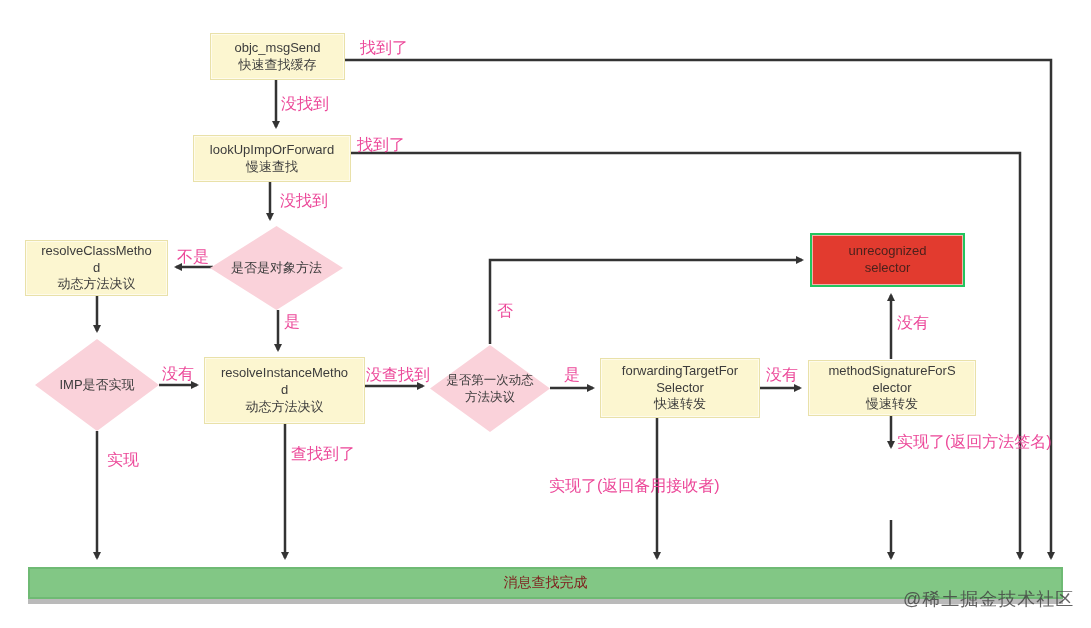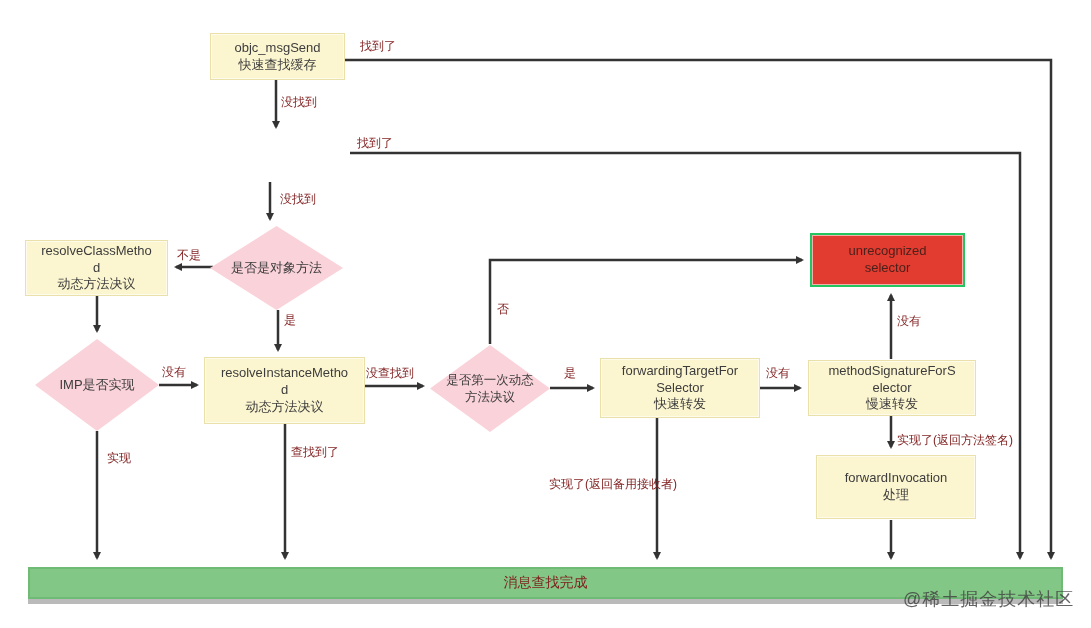--- a/index.html
+++ b/index.html
@@ -26,21 +26,21 @@
     background:#E23B2F;border:2px solid #22c55e;color:#4C211C;
   }
   .done-bar{
     position:absolute;left:28px;top:567px;width:1035px;height:32px;box-sizing:border-box;
     background:#82C785;border:2px solid #6FBA74;
     box-shadow:0 5px 0 rgba(130,130,130,0.55);
     display:flex;align-items:center;justify-content:center;
     font-size:14px;color:#7f1d1d;
   }
   .elabel{
-    position:absolute;font-size:12px;color:#7f1d1d;white-space:nowrap;line-height:1;
+    position:absolute;font-size:16px;color:#ec4899;white-space:nowrap;line-height:1;
   }
   .watermark{
     position:absolute;left:903px;top:587px;font-size:18px;color:rgba(66,66,66,0.82);
     white-space:nowrap;z-index:5;letter-spacing:1px;
   }
 </style>
 </head>
 <body>
 
 <div class="canvas">
@@ -71,20 +71,24 @@
       <path d="M891 359 V295" marker-end="url(#arr)"></path>
       <path d="M891 520 V558" marker-end="url(#arr)"></path>
     </g>
   </svg>
 
   <div class="node box" style="left:210px;top:33px;width:135px;height:47px">
       <div>objc_msgSend</div>
       <div>快速查找缓存</div>
     </div>
 
+  <div class="node box" style="left:193px;top:135px;width:158px;height:47px">
+      <div>lookUpImpOrForward</div>
+      <div>慢速查找</div>
+    </div>
 
   <div class="node box" style="left:25px;top:240px;width:143px;height:56px">
       <div>resolveClassMetho</div>
       <div>d</div>
       <div>动态方法决议</div>
     </div>
 
   <div class="node diamond" style="left:210px;top:226px;width:133px;height:84px">
       <div>是否是对象方法</div>
     </div>
@@ -114,24 +118,20 @@
       <div>unrecognized</div>
       <div>selector</div>
     </div>
 
   <div class="node box" style="left:808px;top:360px;width:168px;height:56px">
       <div>methodSignatureForS</div>
       <div>elector</div>
       <div>慢速转发</div>
     </div>
 
-  <div class="node box" style="left:816px;top:455px;width:160px;height:64px">
-      <div>forwardInvocation</div>
-      <div>处理</div>
-    </div>
 
   <div class="done-bar">消息查找完成</div>
 
   <span class="elabel" style="left:360px;top:40px">找到了</span>
   <span class="elabel" style="left:281px;top:96px">没找到</span>
   <span class="elabel" style="left:357px;top:137px">找到了</span>
   <span class="elabel" style="left:280px;top:193px">没找到</span>
   <span class="elabel" style="left:177px;top:249px">不是</span>
   <span class="elabel" style="left:284px;top:314px">是</span>
   <span class="elabel" style="left:162px;top:366px">没有</span>

